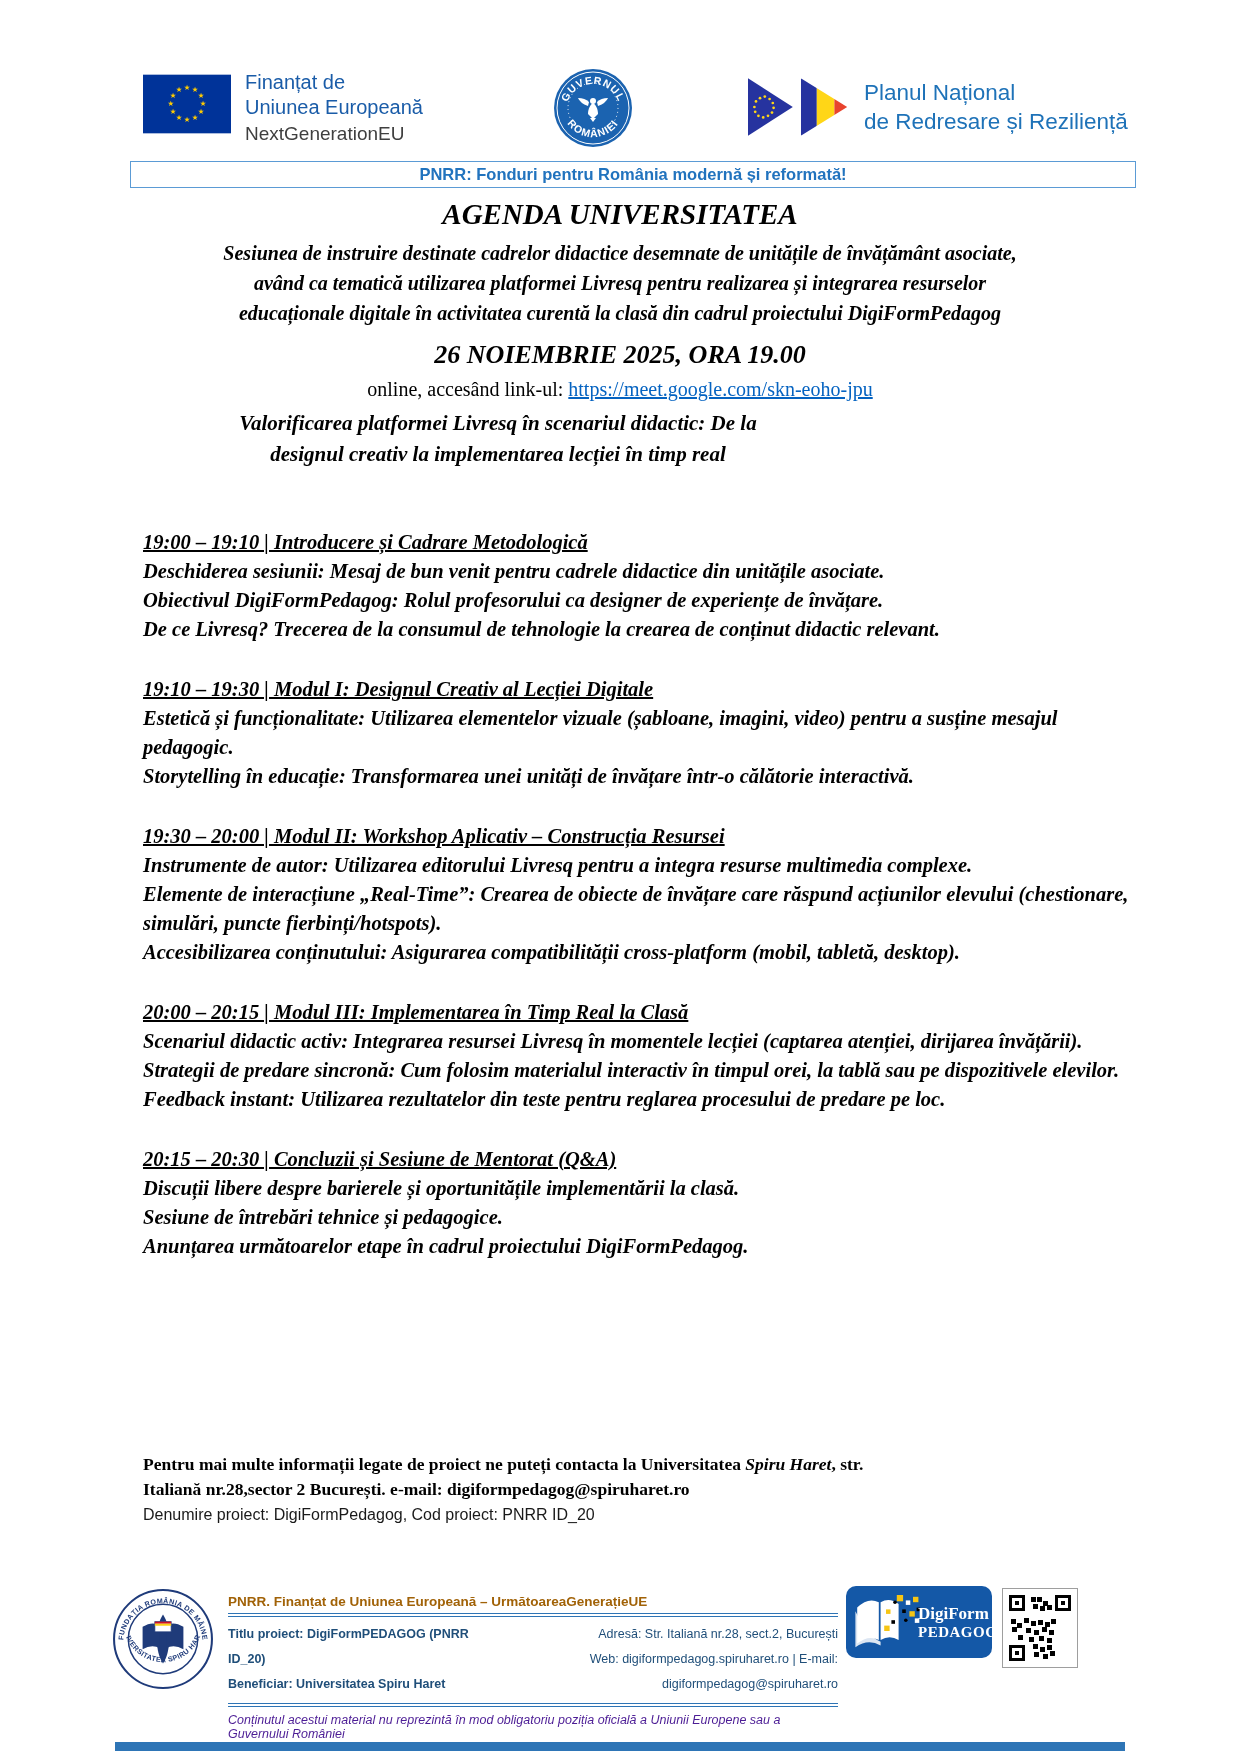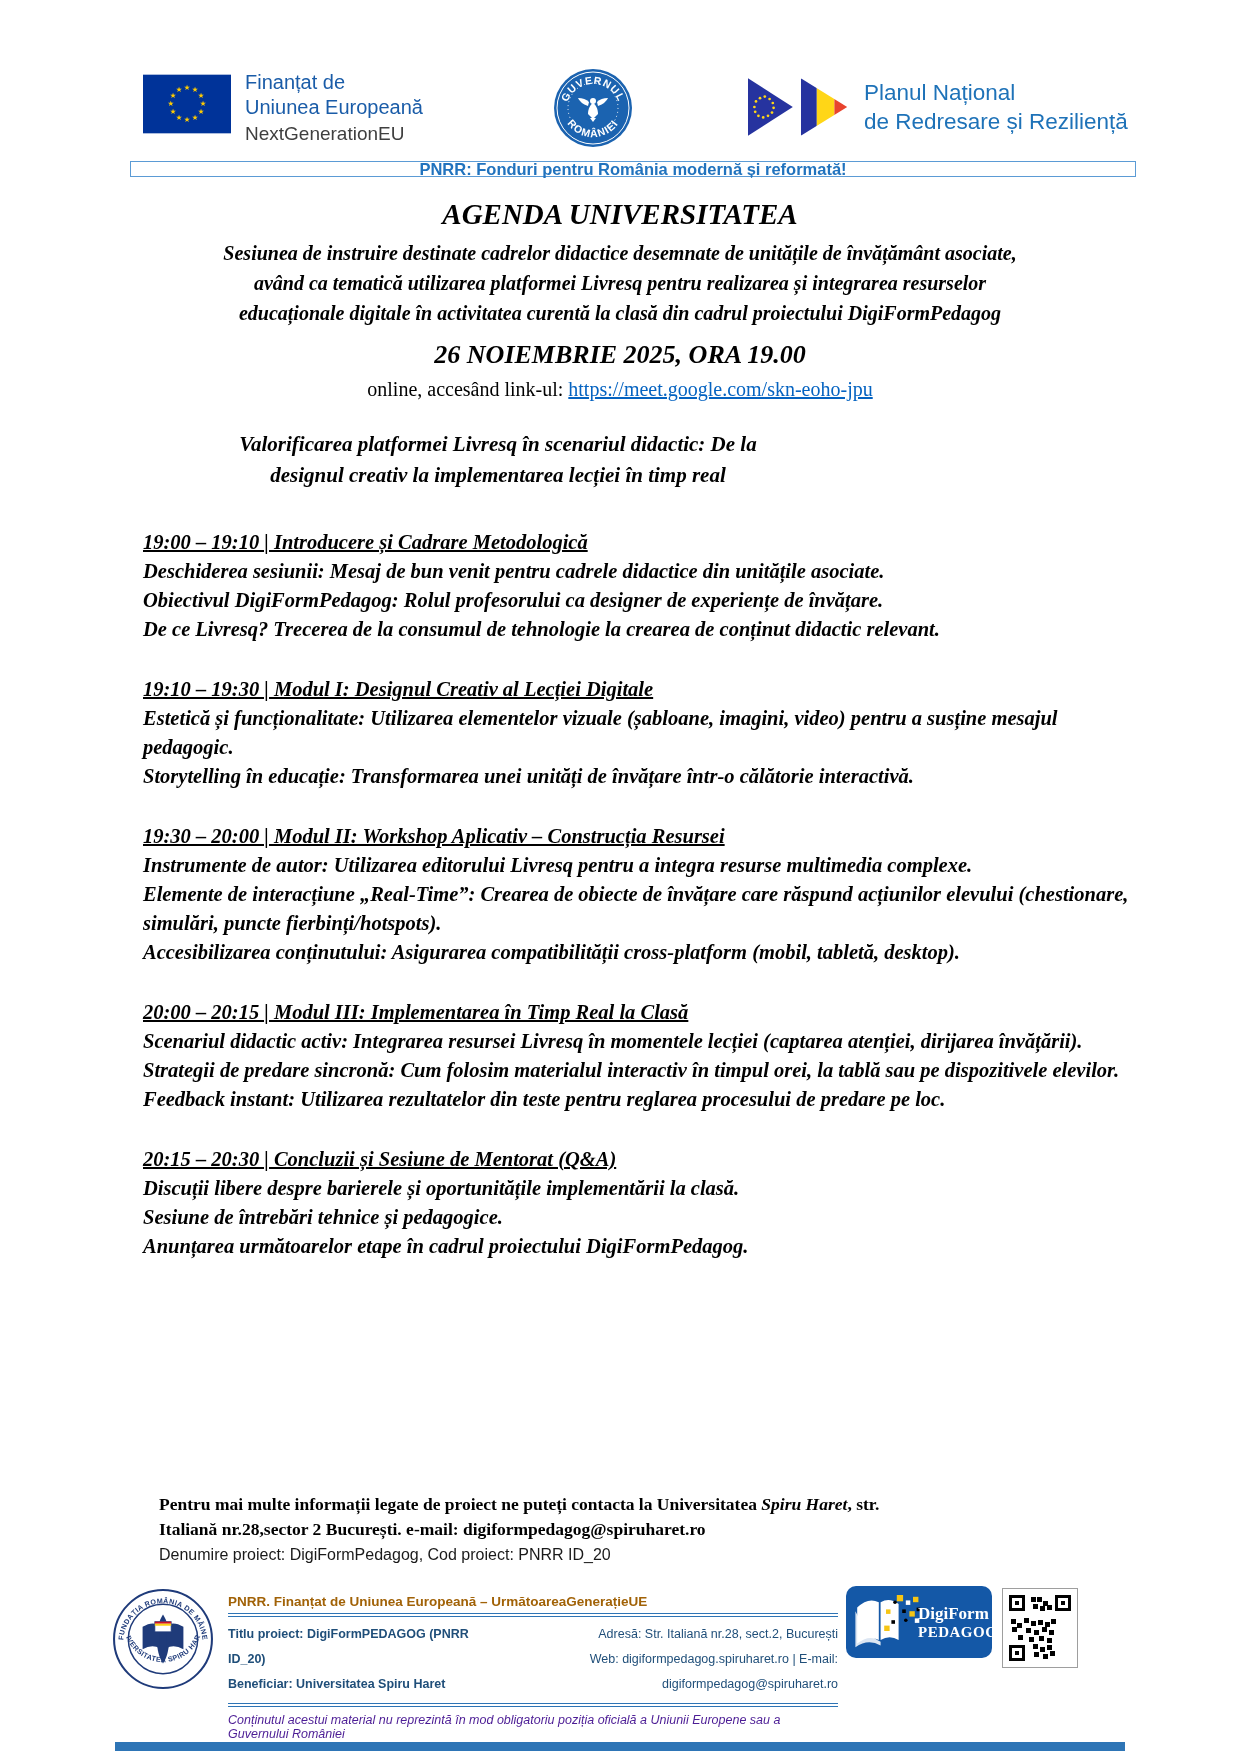--- a/index.html
+++ b/index.html
@@ -13,44 +13,44 @@
   .eu-logo-block { position:absolute; left:143px; top:68px; display:flex; gap:14px; }
   .eu-flag { width:88px; height:72px; display:block; }
   .eu-text { font-family:"Liberation Sans", sans-serif; padding-top:2px; }
   .eu-text .l { color:#1a5ca8; font-size:20px; line-height:25px; }
   .eu-text .ngeu { color:#3f3f3f; font-size:19px; line-height:26px; margin-top:1px; }
   .gov-seal { position:absolute; left:553px; top:68px; width:80px; height:80px; }
   .pnrr-logo { position:absolute; left:748px; top:70px; display:flex; gap:4px; align-items:center; }
   .pnrr-arrows { width:112px; height:74px; display:block; }
   .pnrr-text { font-family:"Liberation Sans", sans-serif; color:#1e72b8; font-size:22.5px; line-height:29px; }
   
-  .banner { position:absolute; left:130px; top:161px; width:1006px; height:16px;
+  .banner { position:absolute; left:130px; top:161px; width:1006px; height:27px;
     border:1px solid #5b9bd5; display:flex; align-items:center; justify-content:center; }
   .banner span { font-family:"Liberation Sans", sans-serif; font-weight:700; color:#2173be; font-size:16.5px; }
   
   .doc-title { position:absolute; left:0; top:198px; width:1240px; text-align:center;
     font-size:29px; font-weight:bold; font-style:italic; }
   .intro { position:absolute; left:0; top:238px; width:1240px; text-align:center;
     font-size:20px; line-height:30px; font-weight:bold; font-style:italic; }
   .intro div { white-space:nowrap; }
   .date-heading { position:absolute; left:0; top:340px; width:1240px; text-align:center;
     font-size:26px; font-weight:bold; font-style:italic; }
   .online-line { position:absolute; left:0; top:378px; width:1240px; text-align:center; font-size:20px; }
   .online-line a { color:#0563c1; text-decoration:underline; }
-  .subtitle { position:absolute; left:0; top:429px; width:996px; text-align:center;
+  .subtitle { position:absolute; left:0; top:408px; width:996px; text-align:center;
     font-size:21px; line-height:31px; font-weight:bold; font-style:italic; }
   .subtitle div { white-space:nowrap; }
   .agenda { position:absolute; left:143px; top:528px; width:992px;
     font-size:20.5px; line-height:29px; font-weight:bold; font-style:italic; }
   .agenda .section { margin-bottom:31px; }
   .agenda h3 { font-size:20.5px; font-weight:bold; font-style:italic;
     text-decoration:underline; text-decoration-thickness:2px; margin:0; }
   .agenda p { margin:0; }
   
-  .contact { position:absolute; left:159px; top:1452px; width:992px;margin-top:40px; }
+  .contact { position:absolute; left:143px; top:1452px; width:992px; }
   .contact .b { font-size:17.5px; line-height:25px; font-weight:bold; }
   .contact .b .it { font-style:italic; }
   .contact .s { font-family:"Liberation Sans", sans-serif; font-size:16px; line-height:24px; color:#1a1a1a; }
   .contact .s1 { margin-top:1px; }
   
   .footer { position:absolute; left:0; top:1586px; width:1240px; height:110px; }
   .f-seal { position:absolute; left:112px; top:2px; width:102px; height:102px; }
   .f-text { position:absolute; left:228px; top:8px; width:610px;
     font-family:"Liberation Sans", sans-serif; color:#1f4e79; }
   .f-head { font-size:13.5px; font-weight:700; color:#a16207; }

